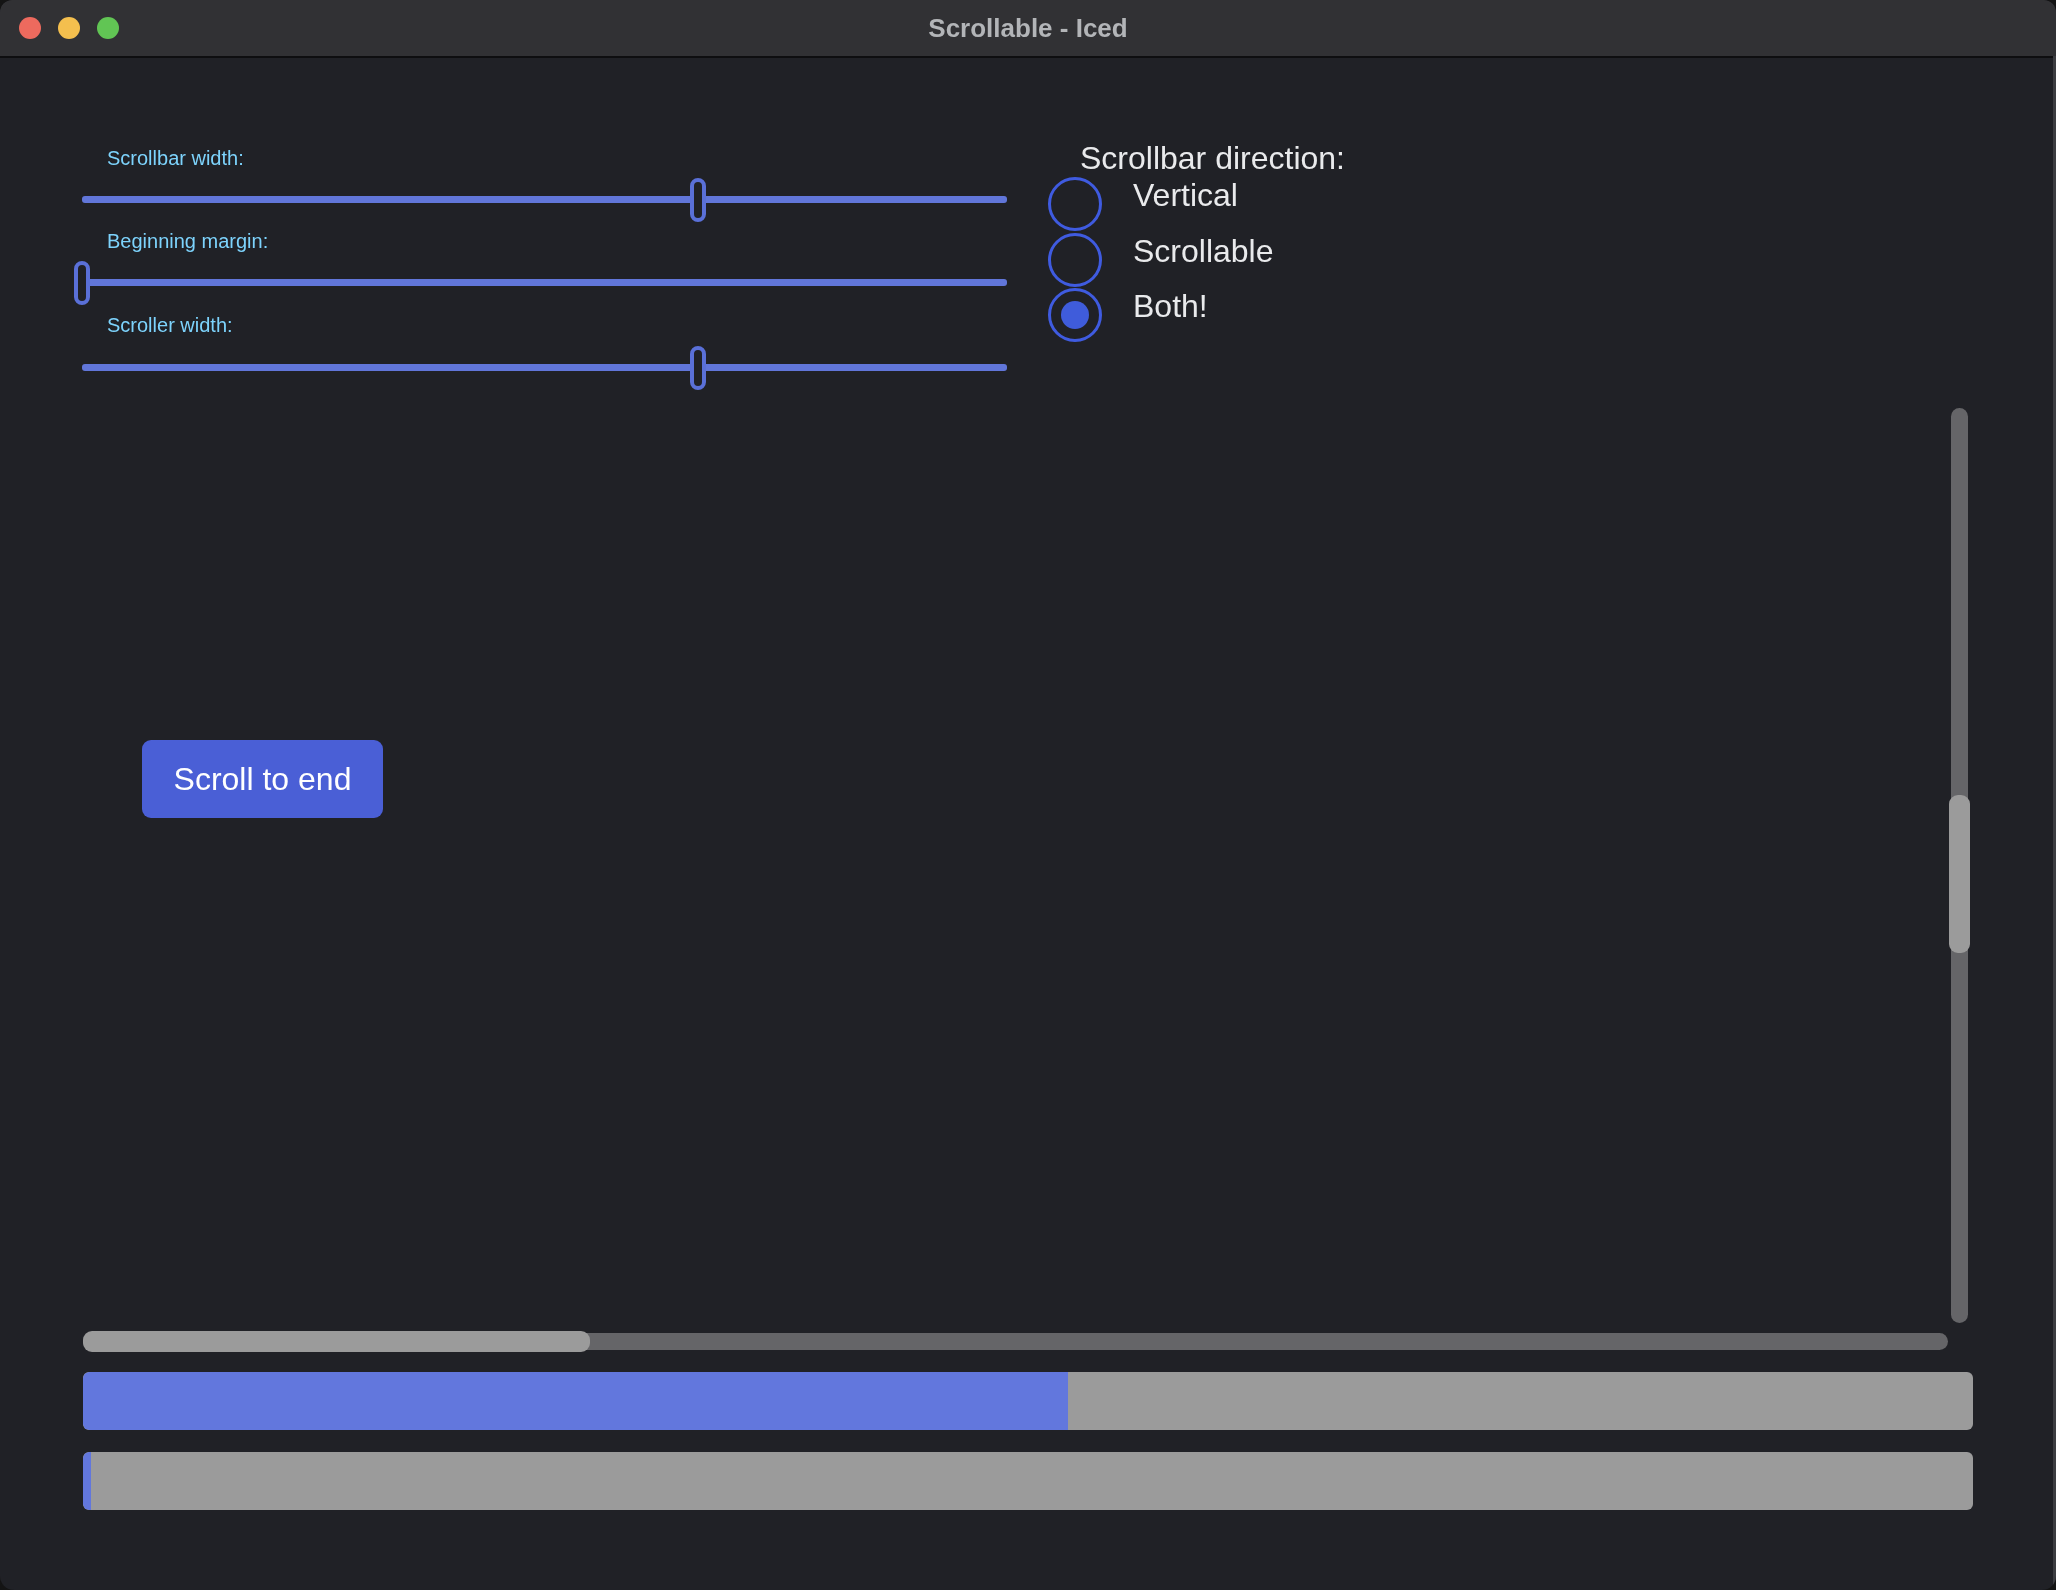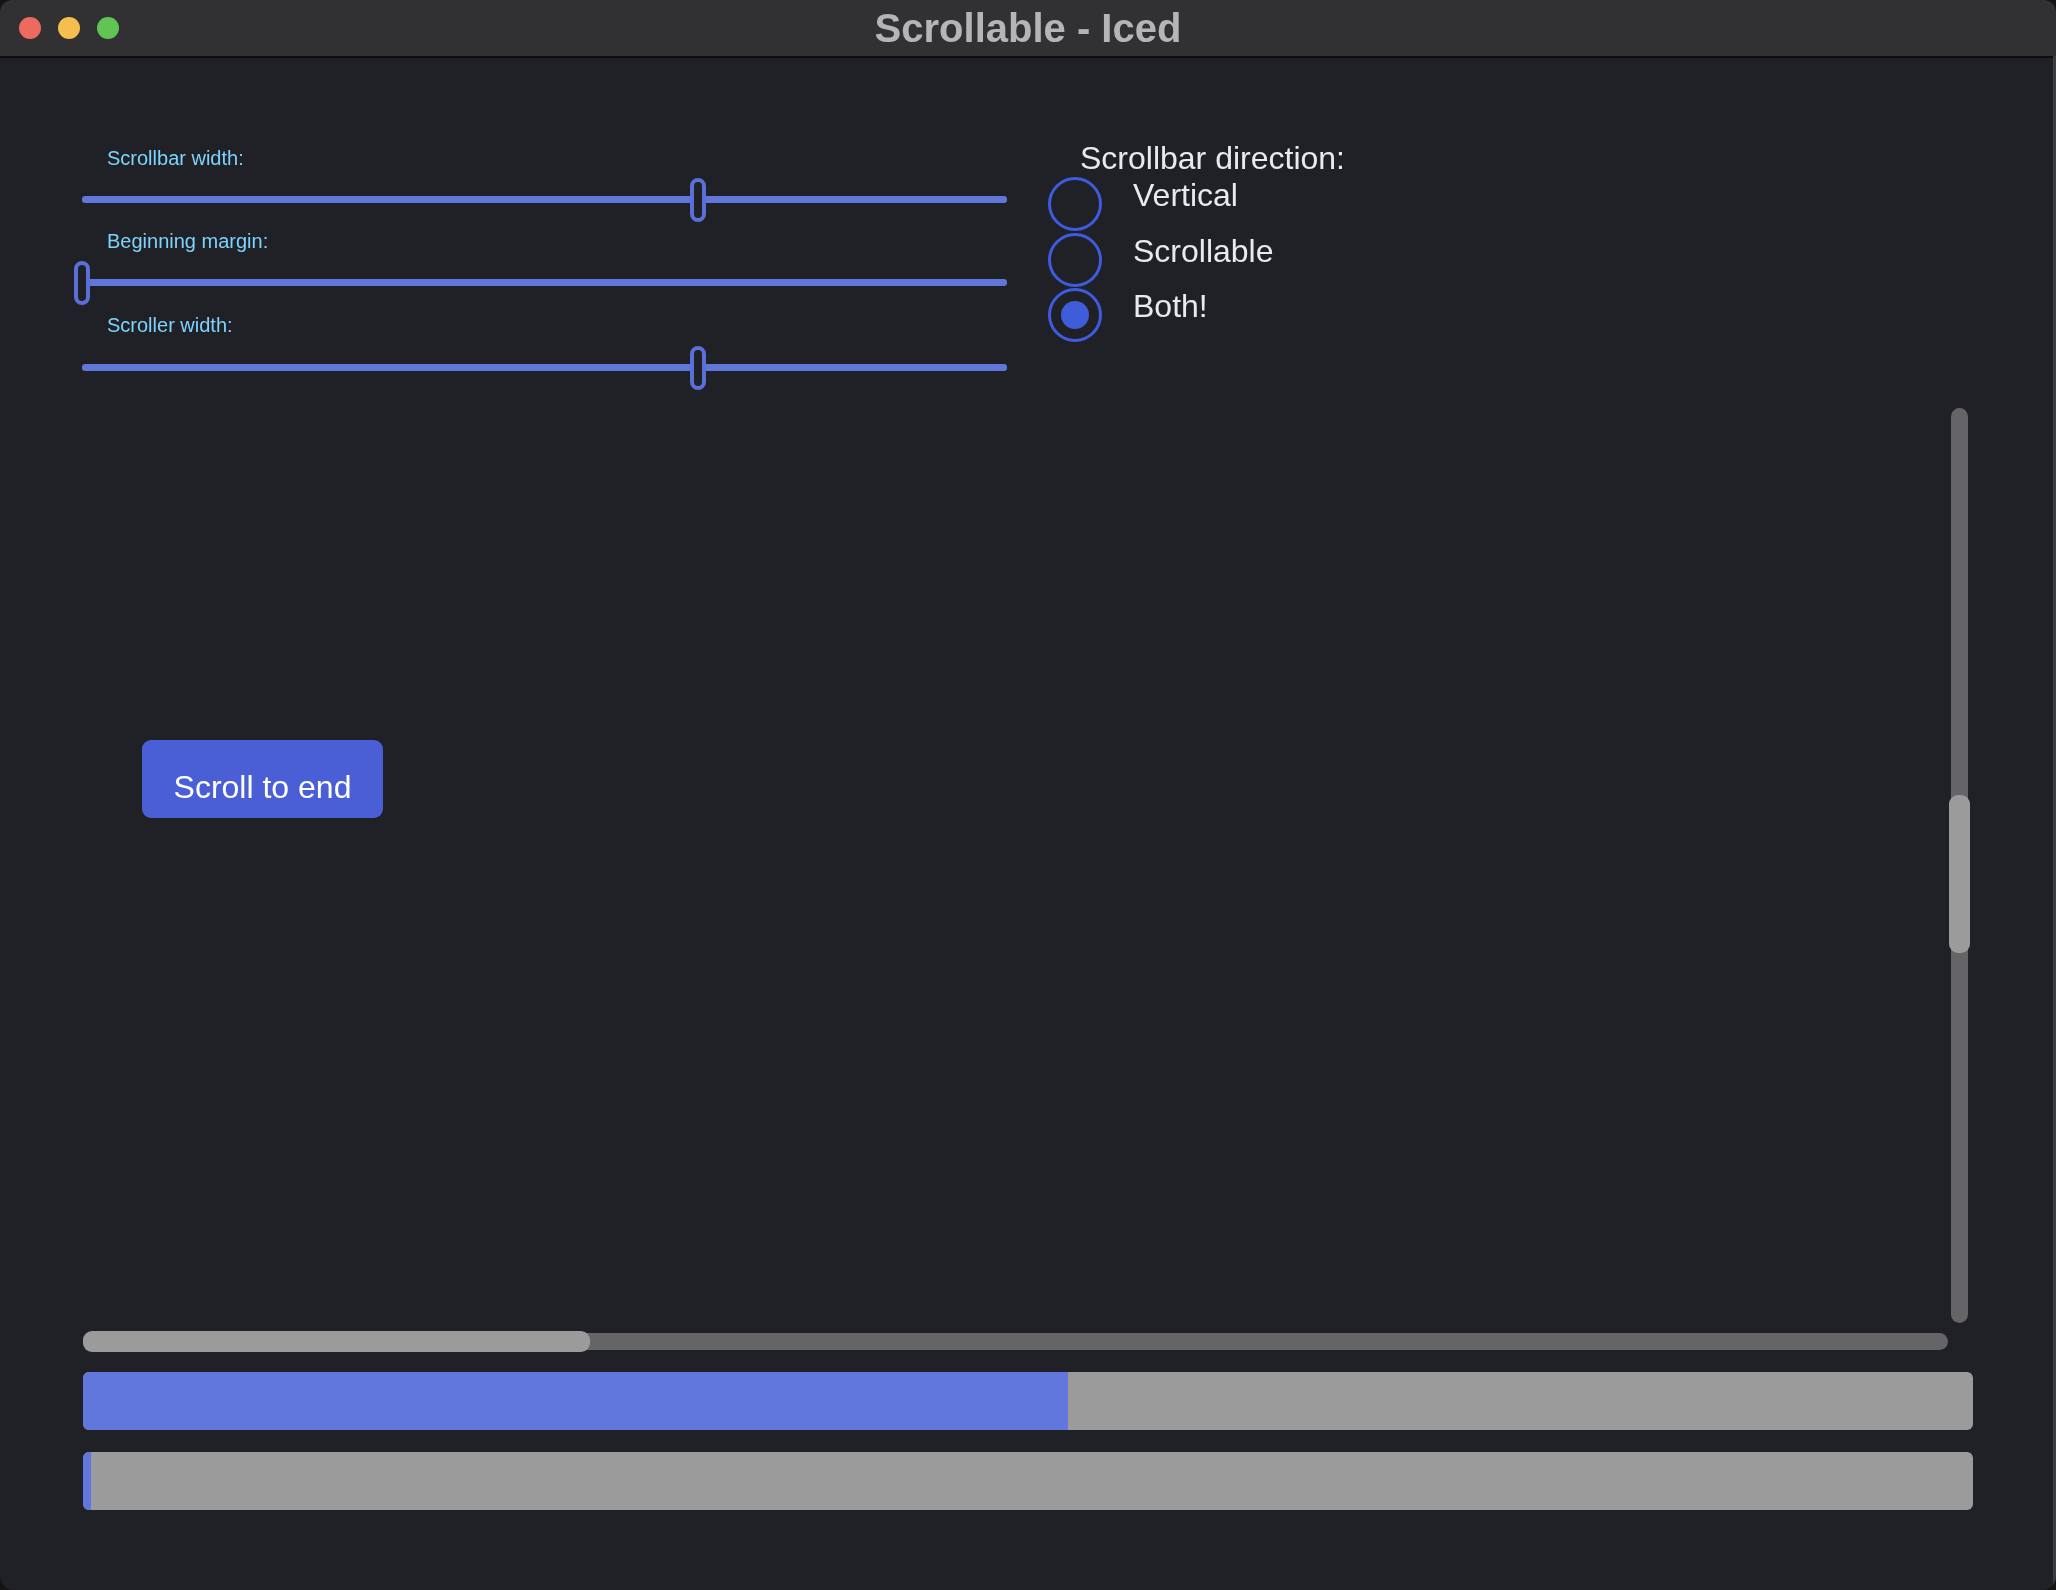--- a/index.html
+++ b/index.html
@@ -35,21 +35,21 @@
   }
   .tl-close    { left: 19px; }
   .tl-minimize { left: 58px; }
   .tl-zoom     { left: 97px; }
   .title-text {
     position: absolute;
     left: 0; top: 0;
     width: 100%; height: 56px;
     line-height: 56px;
     text-align: center;
-    font-size: 40px;
+    font-size: 26px;
     font-weight: bold;
     color: #b3b5b8;
   }
   
   .ctl-label {
     position: absolute;
     left: 82px;
     font-size: 20px;
     line-height: 40px;
     color: #7dd3fc;
@@ -127,21 +127,21 @@
     left: 142px; top: 740px;
     width: 241px; height: 78px;
     background: #4a5fd6;
     border: none;
     border-radius: 9px;
     color: #ffffff;
     font-size: 32px;
     font-family: inherit;
     text-align: center;
     line-height: 78px;
-    padding: 8px;
+    padding: 0;
   }
   .status-text {
     position: absolute;
     left: 465px; top: 740px;
     height: 78px;
     line-height: 78px;
     font-size: 32px;
     color: #e9eaec;
     white-space: nowrap;
   }

